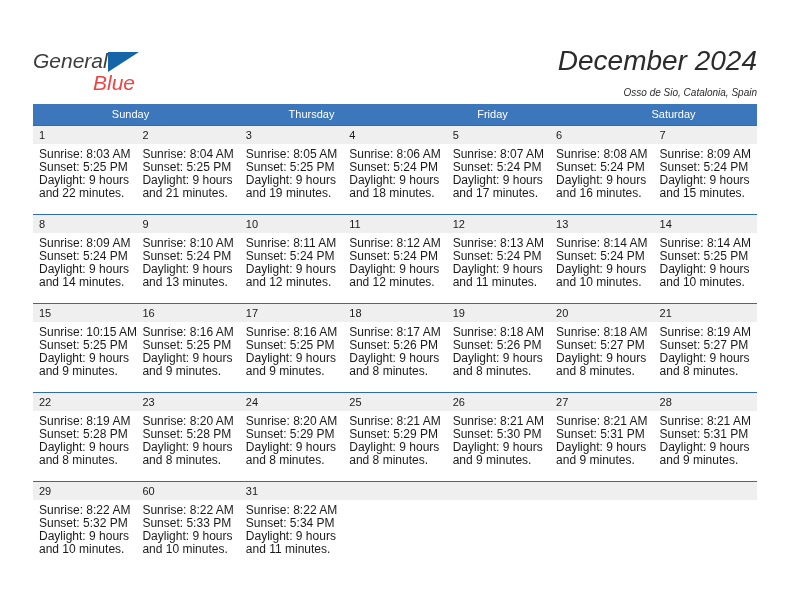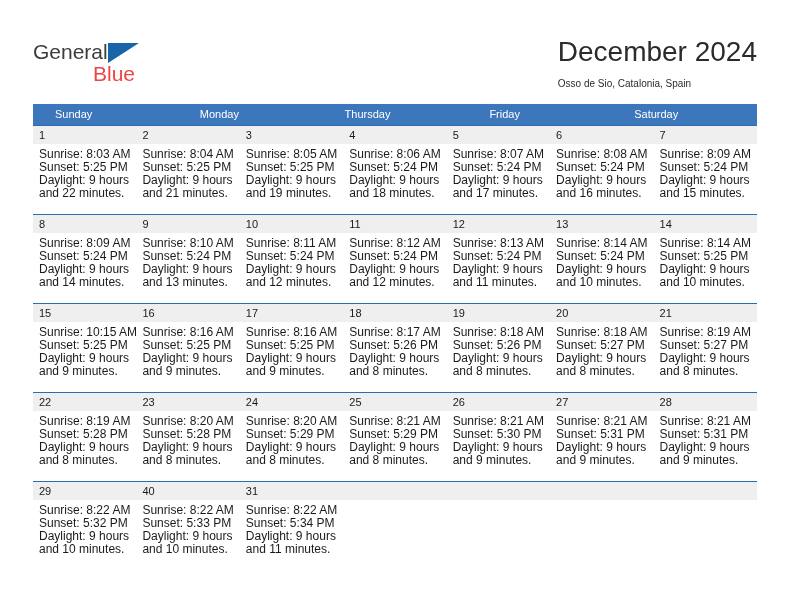--- a/index.html
+++ b/index.html
@@ -18,23 +18,24 @@
     position: relative;
     width: 792px;
     height: 612px;
     box-sizing: border-box;
   }
 
   
   .header {
     position: absolute;
     left: 0;
-    top: 7px;
+    top: 16px;
     width: 792px;
     height: 104px;
+    font-style: italic;
   }
   .logo {
     position: absolute;
     left: 33px;
     top: 33px;
     width: 130px;
     height: 48px;
   }
   .logo-general {
     position: absolute;
@@ -61,20 +62,21 @@
     top: 22px;
     font-size: 21px;
     color: #ef4444;
     line-height: 24px;
     font-family: "Liberation Sans", sans-serif;
   }
   .title-block {
     position: absolute;
     right: 35px;
     top: 28px;
+    text-align: right;
   }
   .cal-title {
     font-size: 28px;
     color: #2b2b2b;
     line-height: 34px;
     white-space: nowrap;
   }
   .cal-subtitle {
     margin-top: 6px;
     font-size: 10px;
@@ -93,23 +95,24 @@
   .weekday-row {
     display: flex;
     background: #3b77ba;
     height: 21px;
   }
   .weekday {
     flex: 1 1 0;
     color: #ffffff;
     font-size: 11px;
     line-height: 21px;
-    padding-left: 22px;
+    padding-left: 14px;
     box-sizing: border-box;
     white-space: nowrap;
+    text-align: center;
   }
   .week {
     display: flex;
     border-top: 1px solid #2f6cab;
     height: 89px;
     box-sizing: border-box;
   }
   .week:first-of-type {
     border-top: none;
   }
@@ -156,21 +159,20 @@
       <div class="cal-title">December 2024</div>
       <div class="cal-subtitle">Osso de Sio, Catalonia, Spain</div>
     </div>
 
   </div>
 
   <div class="calendar">
 
     <div class="weekday-row">
       <div class="weekday">Sunday</div>
-      <div class="weekday">Monday</div>
       <div class="weekday">Thursday</div>
       <div class="weekday">Friday</div>
       <div class="weekday">Saturday</div>
     </div>
 
     <div class="week">
       <div class="day-cell">
         <div class="day-number-band">1</div>
         <div class="day-body">
           <div>Sunrise: 8:03 AM</div>
@@ -437,21 +439,21 @@
       <div class="day-cell">
         <div class="day-number-band">29</div>
         <div class="day-body">
           <div>Sunrise: 8:22 AM</div>
           <div>Sunset: 5:32 PM</div>
           <div>Daylight: 9 hours</div>
           <div>and 10 minutes.</div>
         </div>
       </div>
       <div class="day-cell">
-        <div class="day-number-band">40</div>
+        <div class="day-number-band">60</div>
         <div class="day-body">
           <div>Sunrise: 8:22 AM</div>
           <div>Sunset: 5:33 PM</div>
           <div>Daylight: 9 hours</div>
           <div>and 10 minutes.</div>
         </div>
       </div>
       <div class="day-cell">
         <div class="day-number-band">31</div>
         <div class="day-body">

